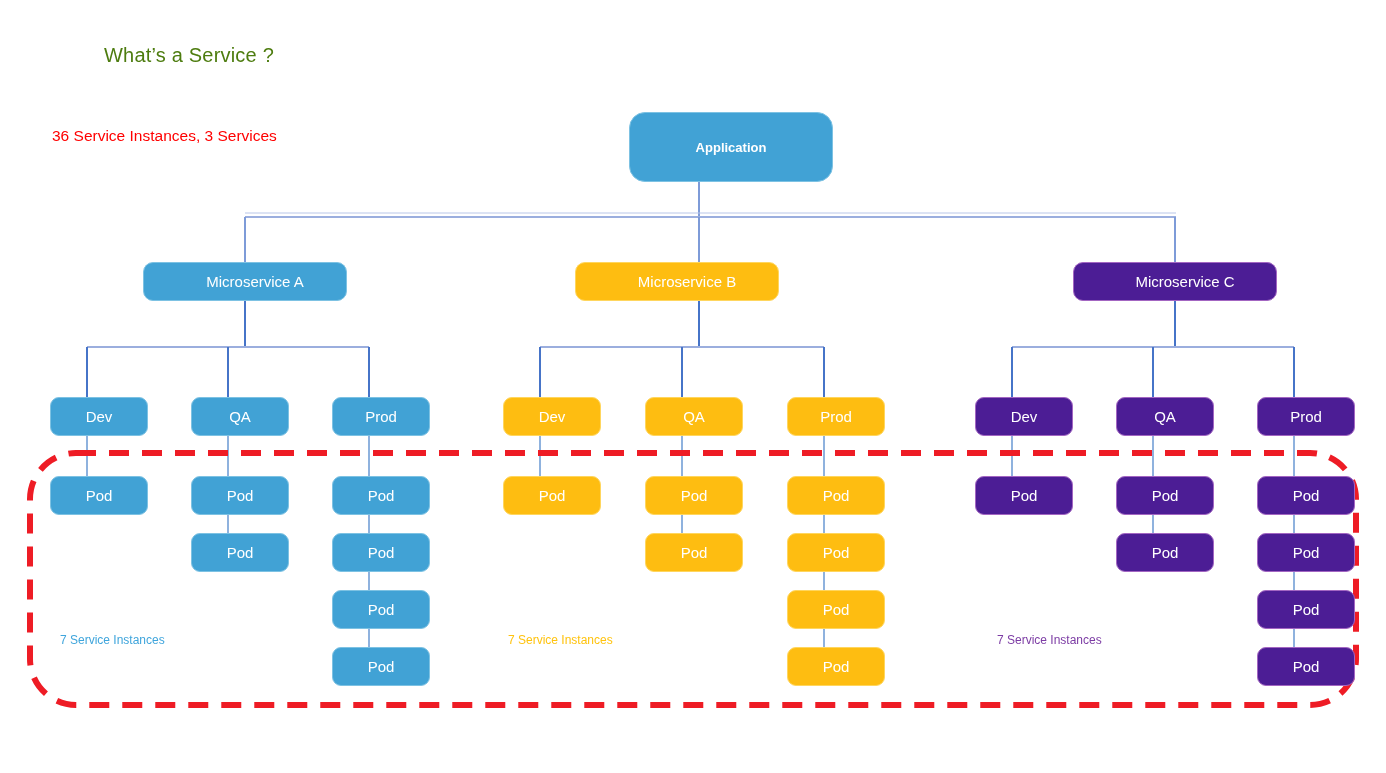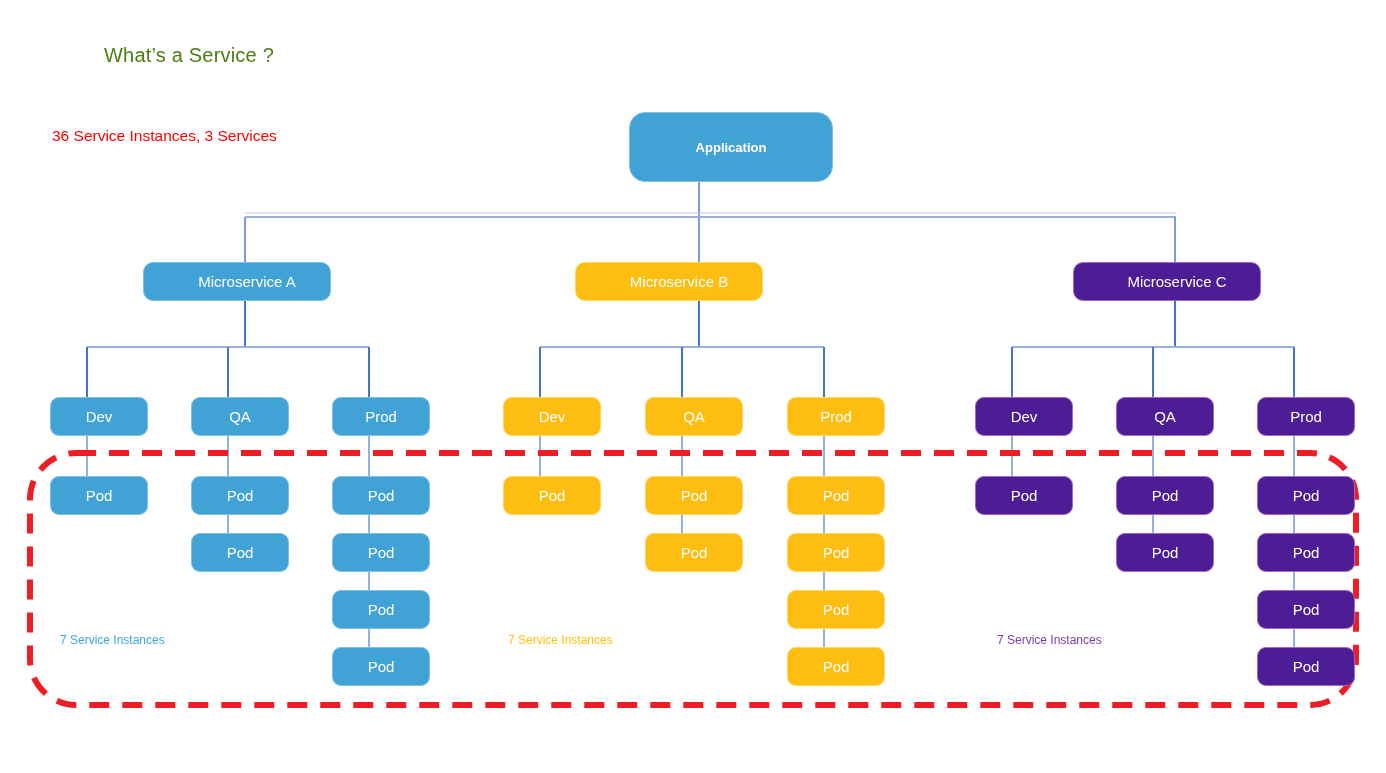--- a/index.html
+++ b/index.html
@@ -16,21 +16,21 @@
   }
   .summary b{font-weight:normal;}
   .node{
     position:absolute;display:flex;align-items:center;justify-content:center;
     color:#ffffff;box-sizing:border-box;text-align:center;
   }
   .app{
     left:597px;top:112px;width:204px;height:70px;border-radius:16px;
     background:#41A2D5;border:1.5px solid #7DC2E3;font-size:13px;font-weight:bold;margin-left:32px;
   }
-  .ms{top:262px;width:188px;height:39px;border-radius:10px;font-size:15px;padding-left:20px;}
+  .ms{top:262px;width:204px;height:39px;border-radius:10px;font-size:15px;padding-left:20px;}
   .env,.pod{width:98px;height:39px;border-radius:9px;font-size:15px;}
   .env{top:397px;}
   .c-blue{background:#41A2D5;border:1.5px solid #7DC2E3;}
   .c-yellow{background:#FEBD11;border:1.5px solid #FFD65E;}
   .c-purple{background:#4c1d95;border:1.5px solid #A366C2;}
   .inst{
     position:absolute;top:633px;font-size:12px;
   }
   .inst-a{left:60px;color:#3FA5DC;}
   .inst-b{left:508px;color:#FFC30E;}

